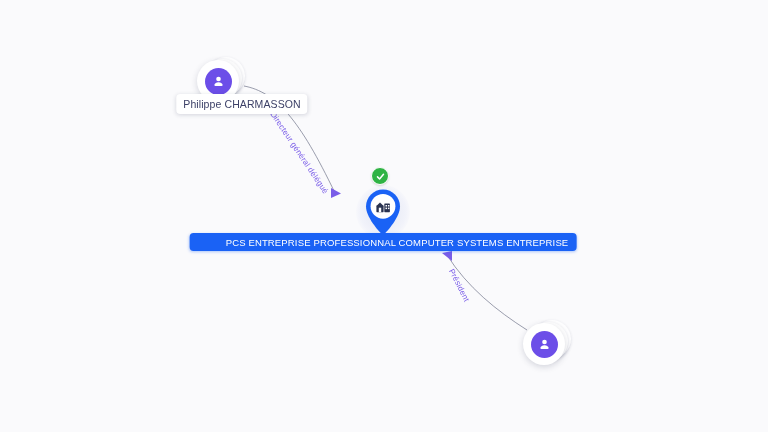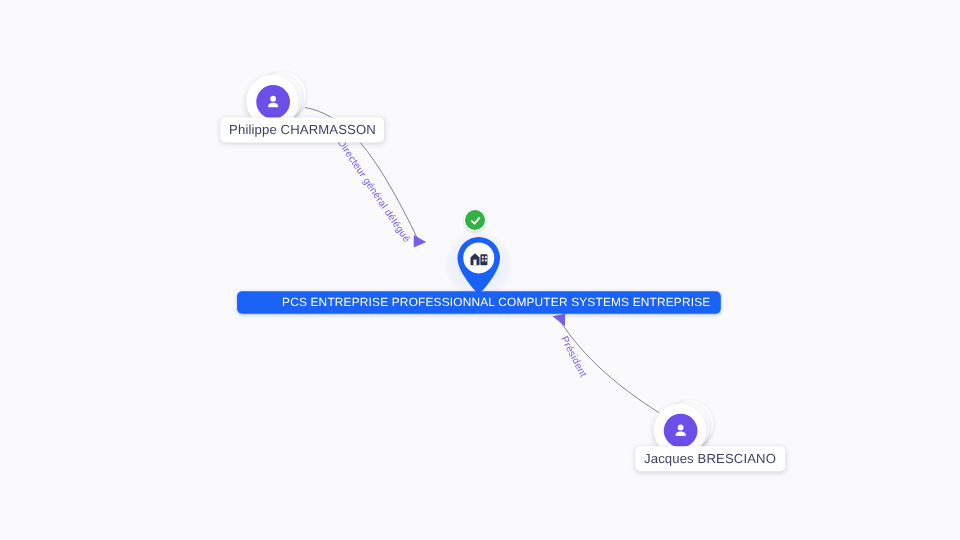--- a/index.html
+++ b/index.html
@@ -221,15 +221,14 @@
       <div class="stack-card c1">
         <div class="avatar-circle">
           <svg width="15" height="15" viewBox="0 0 24 24" fill="#ffffff">
             <circle cx="12" cy="8" r="3.7"></circle>
             <path d="M12 13c-4 0-6.6 2.2-6.6 4.6 0 0.9 0.6 1.4 1.6 1.4h10c1 0 1.6-0.5 1.6-1.4C18.6 15.2 16 13 12 13z"></path>
           </svg>
         </div>
       </div>
     </div>
   </div>
-  <div class="node-label" style="left:544px; top:357px;">Jacques BRESCIANO</div>
 
 </div>
 
 </body></html>

